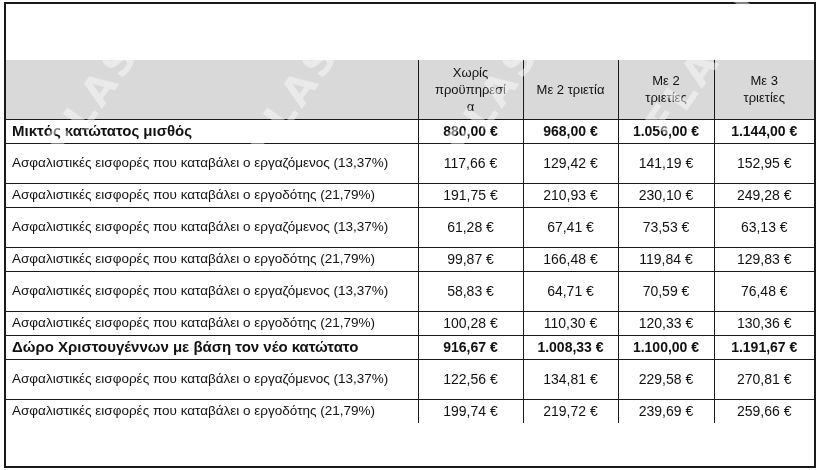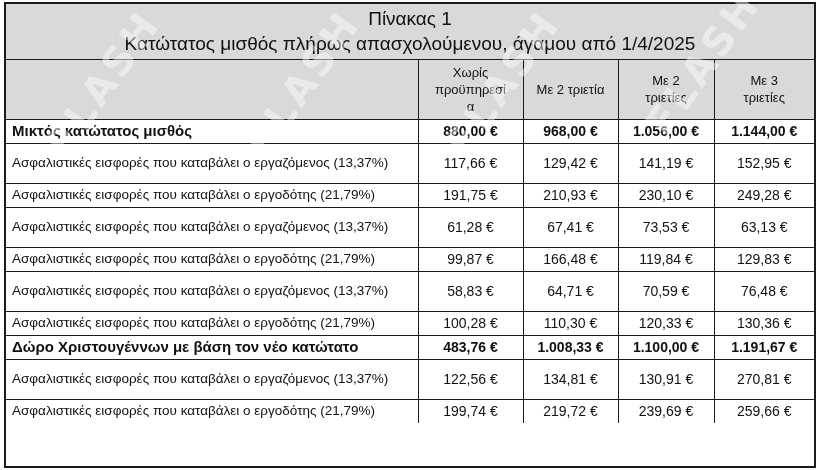--- a/index.html
+++ b/index.html
@@ -100,24 +100,20 @@
       transform: rotate(-55deg);
       pointer-events: none;
       letter-spacing: 4px;
     }
   </style>
 </head>
 <body>
 
 <div class="sheet">
 
-  <div class="title-block">
-    <div class="title-line1">Πίνακας 1</div>
-    <div class="title-line2">Κατώτατος μισθός πλήρως απασχολούμενου, άγαμου από 1/4/2025</div>
-  </div>
 
   <table class="grid">
     <colgroup>
       <col style="width:412px">
       <col style="width:105px">
       <col style="width:95px">
       <col style="width:96px">
       <col style="width:100px">
     </colgroup>
     <tbody>
@@ -180,30 +176,30 @@
     <tr class="h1">
       <td class="label">Ασφαλιστικές εισφορές που καταβάλει ο εργοδότης (21,79%)</td>
       <td class="val">100,28 €</td>
       <td class="val">110,30 €</td>
       <td class="val">120,33 €</td>
       <td class="val">130,36 €</td>
     </tr>
 
     <tr class="bold h1">
       <td class="label">Δώρο Χριστουγέννων με βάση τον νέο κατώτατο</td>
-      <td class="val">483,76 €</td>
+      <td class="val">916,67 €</td>
       <td class="val">1.008,33 €</td>
       <td class="val">1.100,00 €</td>
       <td class="val">1.191,67 €</td>
     </tr>
     <tr class="h2">
       <td class="label">Ασφαλιστικές εισφορές που καταβάλει ο εργαζόμενος (13,37%)</td>
       <td class="val">122,56 €</td>
       <td class="val">134,81 €</td>
-      <td class="val">130,91 €</td>
+      <td class="val">229,58 €</td>
       <td class="val">270,81 €</td>
     </tr>
     <tr class="h1">
       <td class="label">Ασφαλιστικές εισφορές που καταβάλει ο εργοδότης (21,79%)</td>
       <td class="val">199,74 €</td>
       <td class="val">219,72 €</td>
       <td class="val">239,69 €</td>
       <td class="val">259,66 €</td>
     </tr>
   </tbody>

